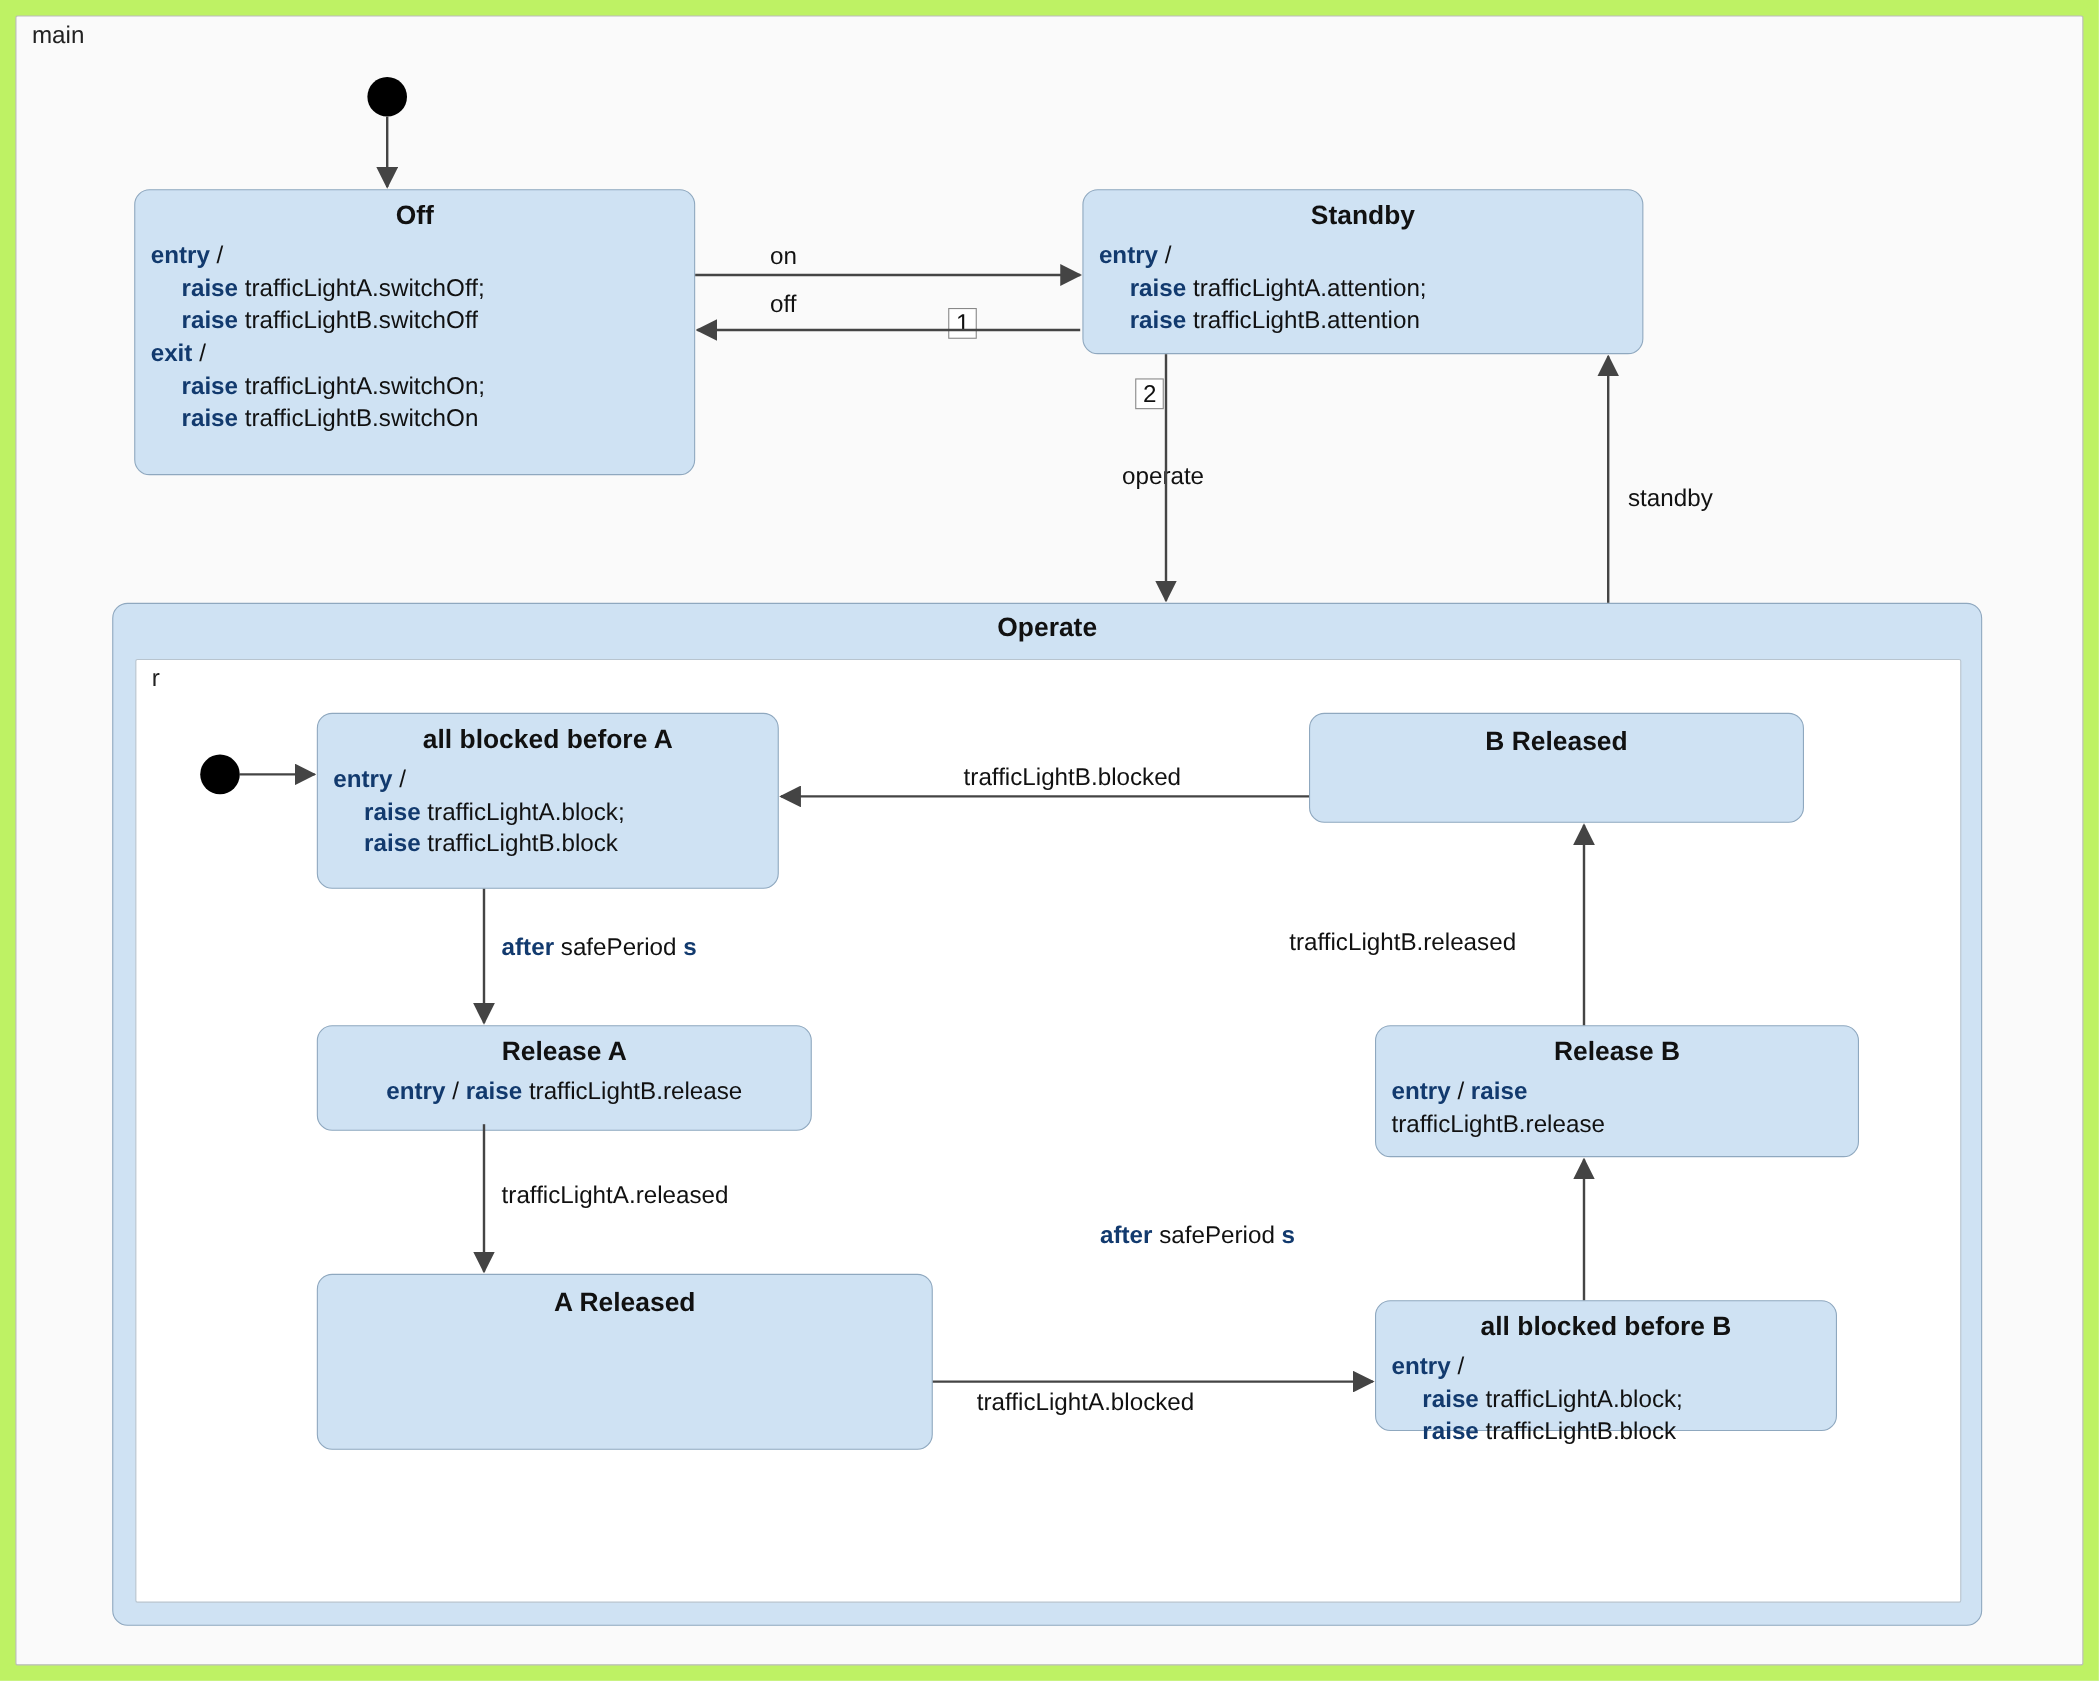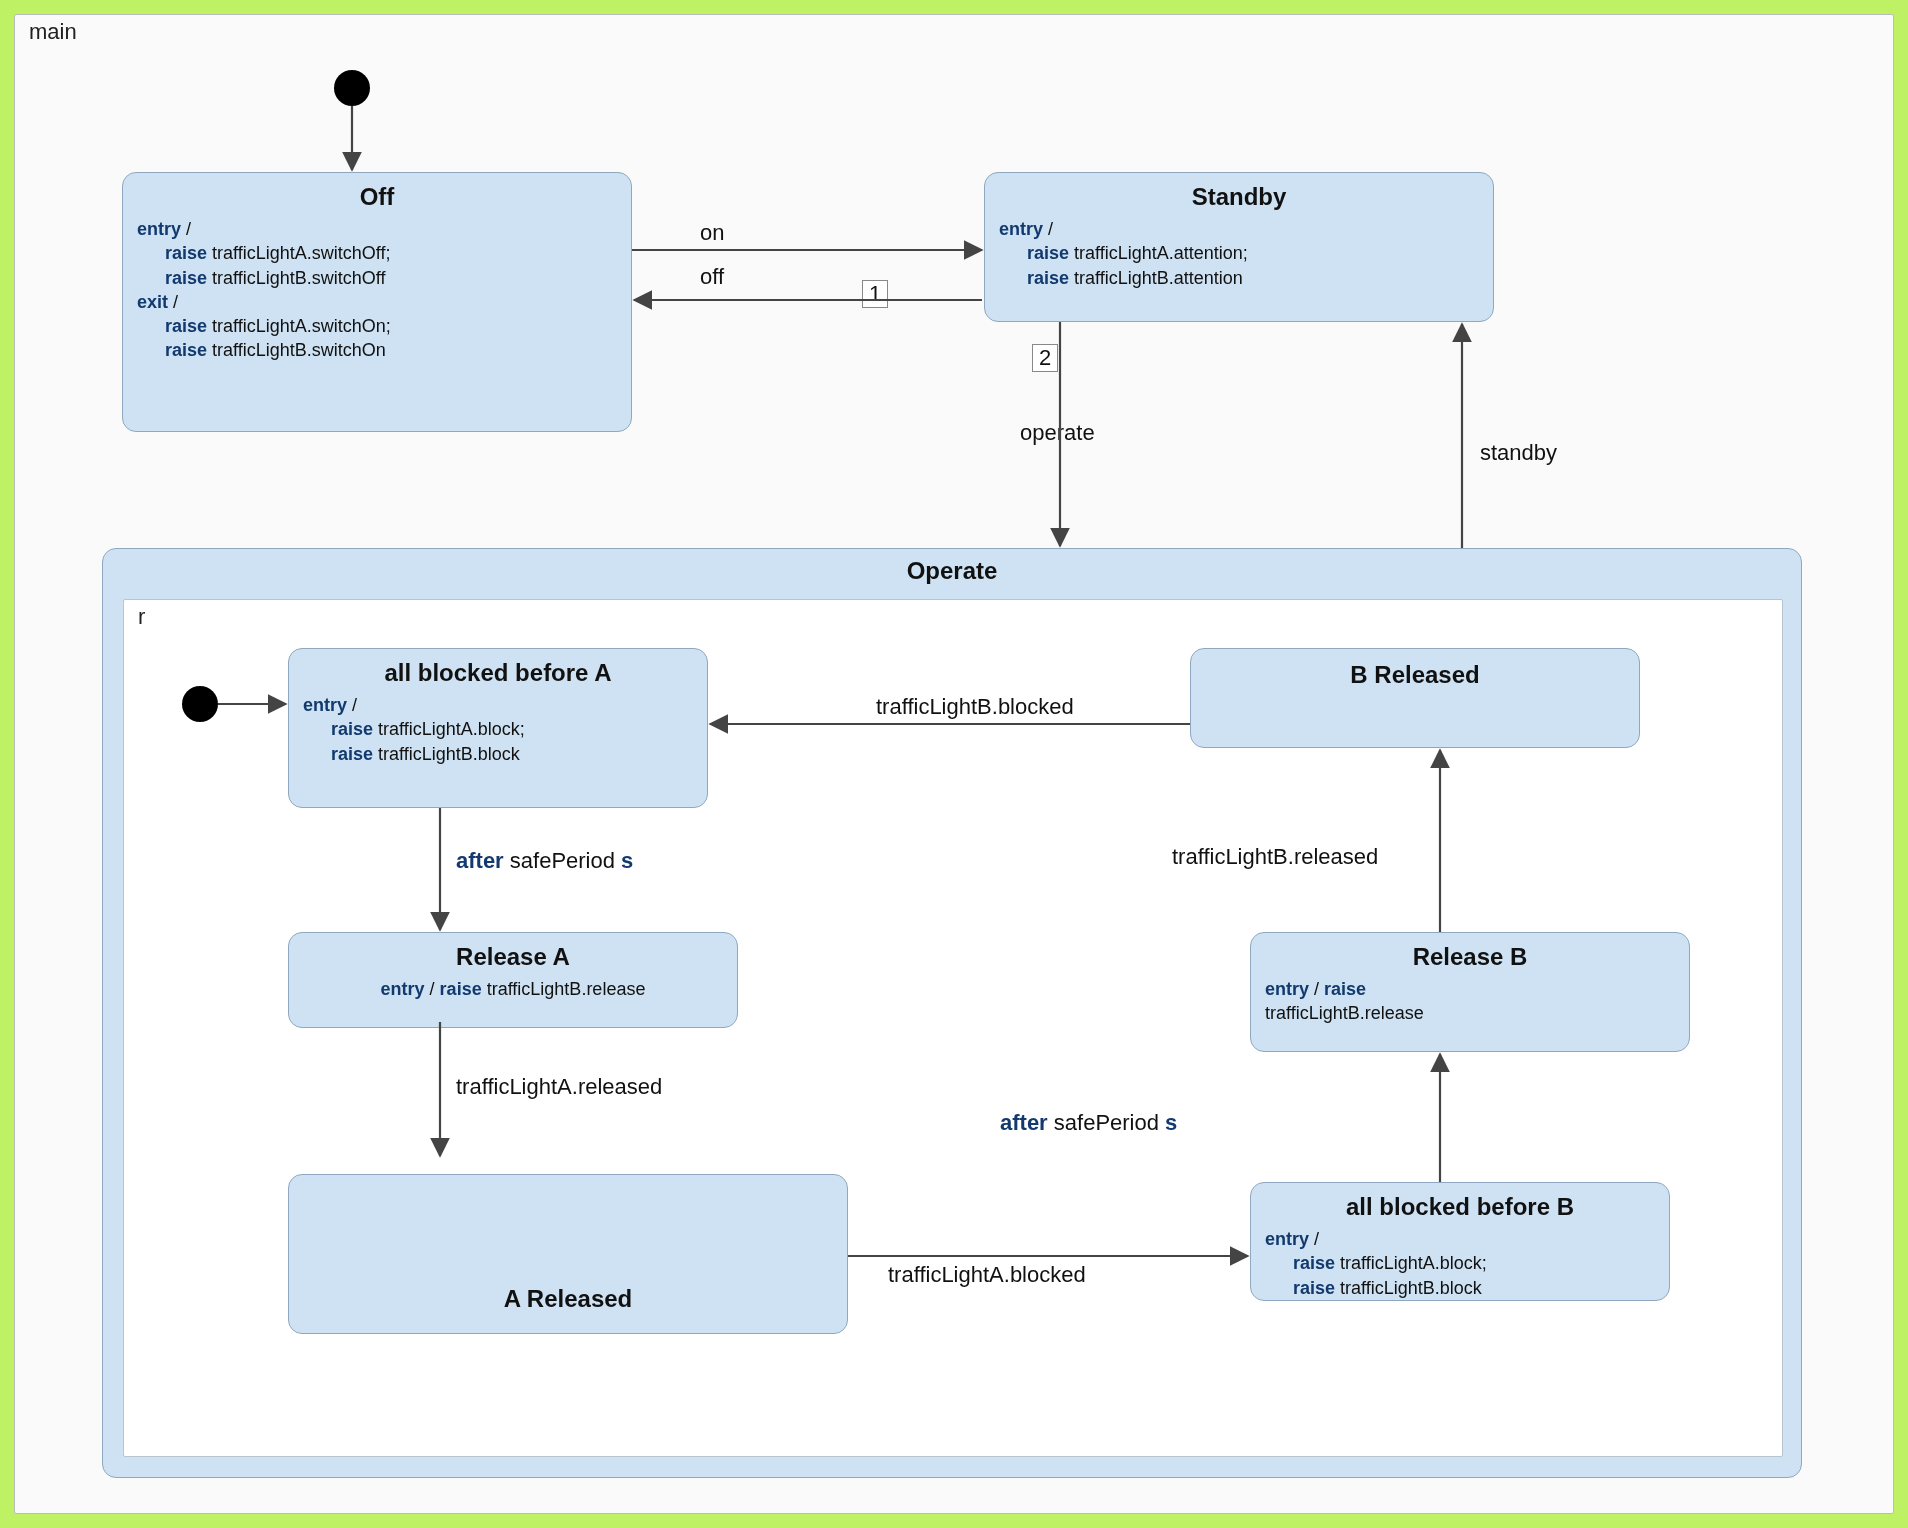--- a/index.html
+++ b/index.html
@@ -38,21 +38,21 @@
     padding: 10px 14px 14px 14px;
   }
   .state-title {
     font-weight: bold;
     font-size: 24px;
     text-align: center;
     margin-bottom: 6px;
     color: #111;
   }
   .state-body {
-    font-size: 18px;
+    font-size: 22px;
     line-height: 1.35;
     color: #111;
   }
   .kw { font-weight: bold; color: #123a6e; }
   .initial {
     position: absolute;
     background: #000;
     border-radius: 50%;
   }
   .composite {
@@ -142,21 +142,21 @@
     </div>
   </div>
 
   <div class="state" style="left:288px; top:932px; width:450px; height:96px;">
     <div class="state-title">Release A</div>
     <div class="state-body" style="text-align:center;">
       <span class="kw">entry</span> / <span class="kw">raise</span><span> trafficLightB.release</span>
     </div>
   </div>
 
-  <div class="state" style="left:288px; top:1158px; width:560px; height:160px; display:flex; align-items:flex-end; justify-content:center;margin-top:16px;">
+  <div class="state" style="left:288px; top:1158px; width:560px; height:160px; display:flex; align-items:flex-start; justify-content:center;">
     <div class="state-title" style="margin-top:2px;">A Released</div>
   </div>
 
   <div class="state" style="left:1190px; top:648px; width:450px; height:100px; display:flex; align-items:flex-start; justify-content:center;">
     <div class="state-title" style="margin-top:2px;">B Released</div>
   </div>
 
   <div class="state" style="left:1250px; top:932px; width:440px; height:120px;">
     <div class="state-title">Release B</div>
     <div class="state-body">

